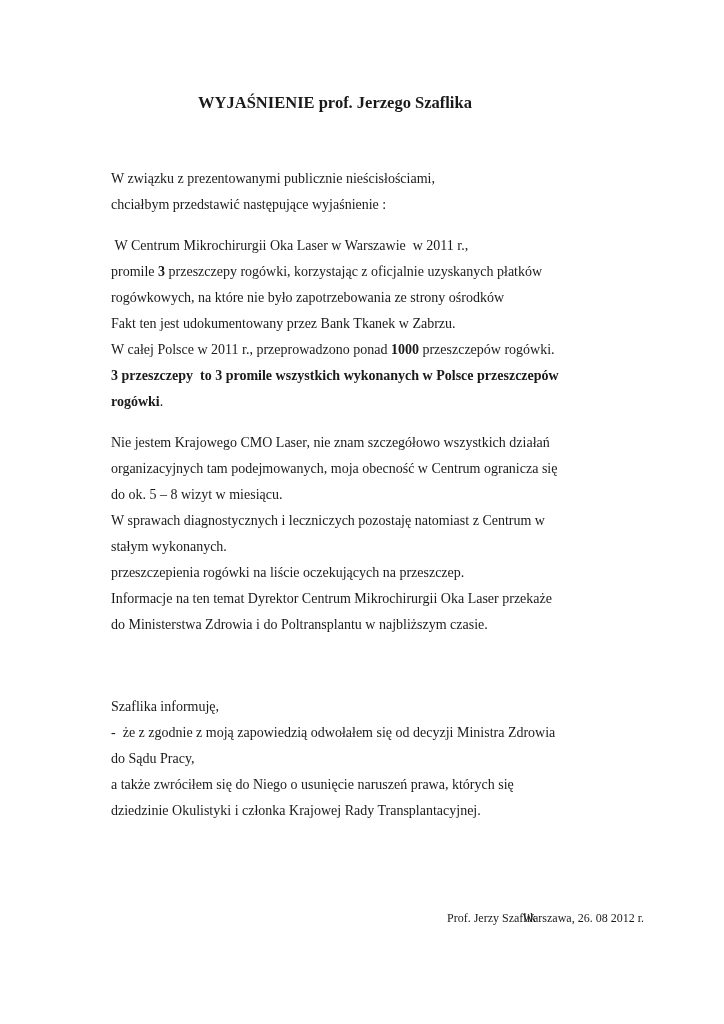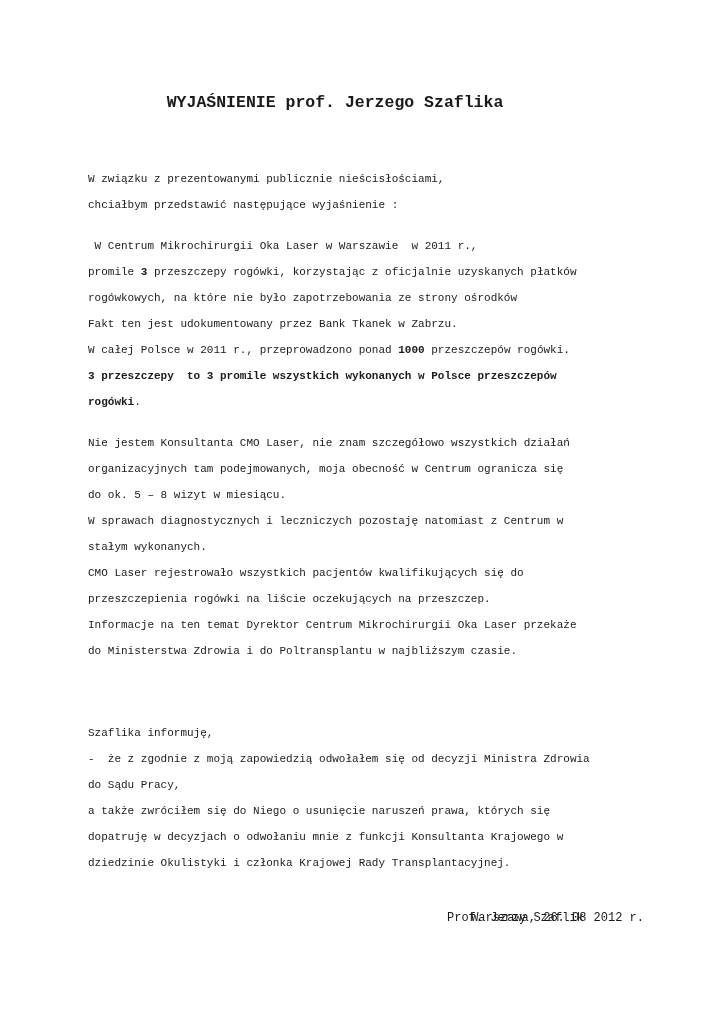--- a/index.html
+++ b/index.html
@@ -7,40 +7,41 @@
     padding: 0;
     background: #ffffff;
   }
   .page {
     position: relative;
     width: 724px;
     height: 1024px;
     background: #ffffff;
     box-sizing: border-box;
     padding: 90px 92px 0 88px;
-    font-family: Liberation Mono, monospace;
+    font-family: Liberation Serif, serif;
     color: #1a1a1a;
     overflow: hidden;
   }
   .title {
     font-size: 16.5px;
     font-weight: bold;
     line-height: 26px;
     text-align: center;
     padding-right: 50px;
     margin-bottom: 50px;
     white-space: pre-wrap;
   }
   .para {
     margin: 0 0 15px 0;
   }
   .line {
-    font-size: 11px;
+    font-size: 14px;
     line-height: 26px;
     white-space: pre-wrap;
+    margin-left: 23px;
   }
   .seg.bold {
     font-weight: bold;
   }
   .footer {
     position: absolute;
     top: 908px;
     left: 88px;
     right: 80px;
     font-size: 12px;
@@ -68,39 +69,37 @@
       <div class="para">
         <div class="line"><span class="seg"> W Centrum Mikrochirurgii Oka Laser w Warszawie  w 2011 r.,</span></div>
         <div class="line"><span class="seg">promile </span><span class="seg bold">3</span><span class="seg"> przeszczepy rogówki, korzystając z oficjalnie uzyskanych płatków</span></div>
         <div class="line"><span class="seg">rogówkowych, na które nie było zapotrzebowania ze strony ośrodków</span></div>
         <div class="line"><span class="seg">Fakt ten jest udokumentowany przez Bank Tkanek w Zabrzu.</span></div>
         <div class="line"><span class="seg">W całej Polsce w 2011 r., przeprowadzono ponad </span><span class="seg bold">1000</span><span class="seg"> przeszczepów rogówki.</span></div>
         <div class="line"><span class="seg bold">3 przeszczepy  to 3 promile wszystkich wykonanych w Polsce przeszczepów</span></div>
         <div class="line"><span class="seg bold">rogówki</span><span class="seg">.</span></div>
       </div>
       <div class="para">
-        <div class="line"><span class="seg">Nie jestem Konsultanta CMO Laser, nie znam szczegółowo wszystkich działań</span></div>
+        <div class="line"><span class="seg">Nie jestem Krajowego CMO Laser, nie znam szczegółowo wszystkich działań</span></div>
         <div class="line"><span class="seg">organizacyjnych tam podejmowanych, moja obecność w Centrum ogranicza się</span></div>
         <div class="line"><span class="seg">do ok. 5 – 8 wizyt w miesiącu.</span></div>
         <div class="line"><span class="seg">W sprawach diagnostycznych i leczniczych pozostaję natomiast z Centrum w</span></div>
         <div class="line"><span class="seg">stałym wykonanych.</span></div>
-        <div class="line"><span class="seg">CMO Laser rejestrowało wszystkich pacjentów kwalifikujących się do</span></div>
         <div class="line"><span class="seg">przeszczepienia rogówki na liście oczekujących na przeszczep.</span></div>
         <div class="line"><span class="seg">Informacje na ten temat Dyrektor Centrum Mikrochirurgii Oka Laser przekaże</span></div>
         <div class="line"><span class="seg">do Ministerstwa Zdrowia i do Poltransplantu w najbliższym czasie.</span></div>
       </div>
       <div class="para">
         <div class="line">&nbsp;</div>
       </div>
       <div class="para">
         <div class="line"><span class="seg">Szaflika informuję,</span></div>
         <div class="line"><span class="seg">-  że z zgodnie z moją zapowiedzią odwołałem się od decyzji Ministra Zdrowia</span></div>
         <div class="line"><span class="seg">do Sądu Pracy,</span></div>
         <div class="line"><span class="seg">a także zwróciłem się do Niego o usunięcie naruszeń prawa, których się</span></div>
-        <div class="line"><span class="seg">dopatruję w decyzjach o odwołaniu mnie z funkcji Konsultanta Krajowego w</span></div>
         <div class="line"><span class="seg">dziedzinie Okulistyki i członka Krajowej Rady Transplantacyjnej.</span></div>
       </div>
     </div>
 
   <div class="footer">
     <span class="footer-left">Warszawa, 26. 08 2012 r.</span>
     <span class="footer-right">Prof. Jerzy Szaflik</span>
   </div>
 </div>
 

